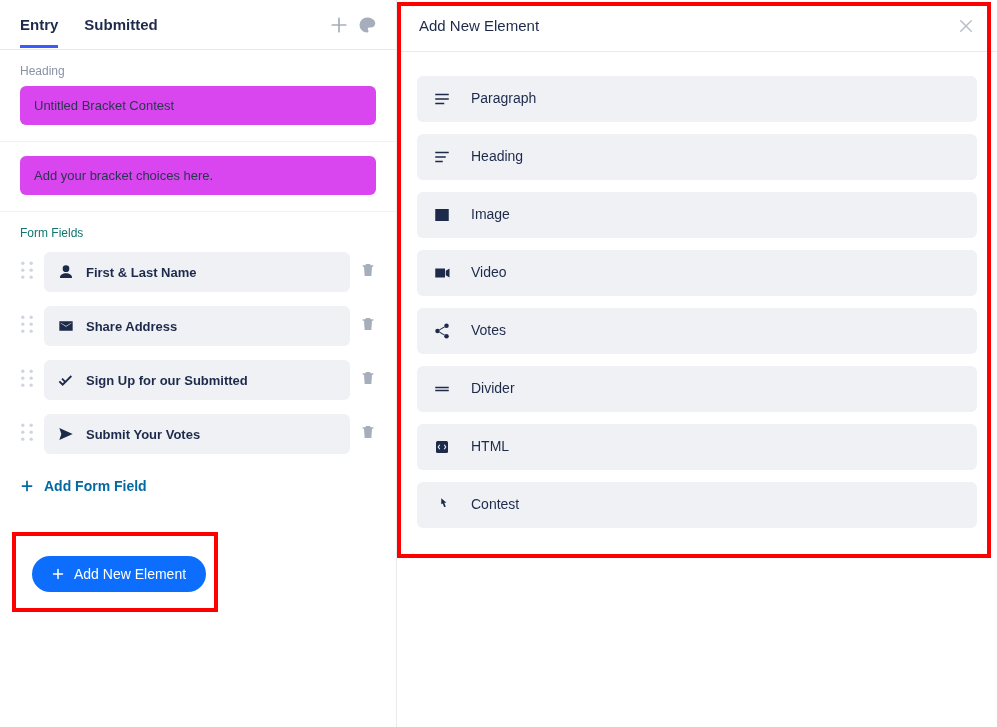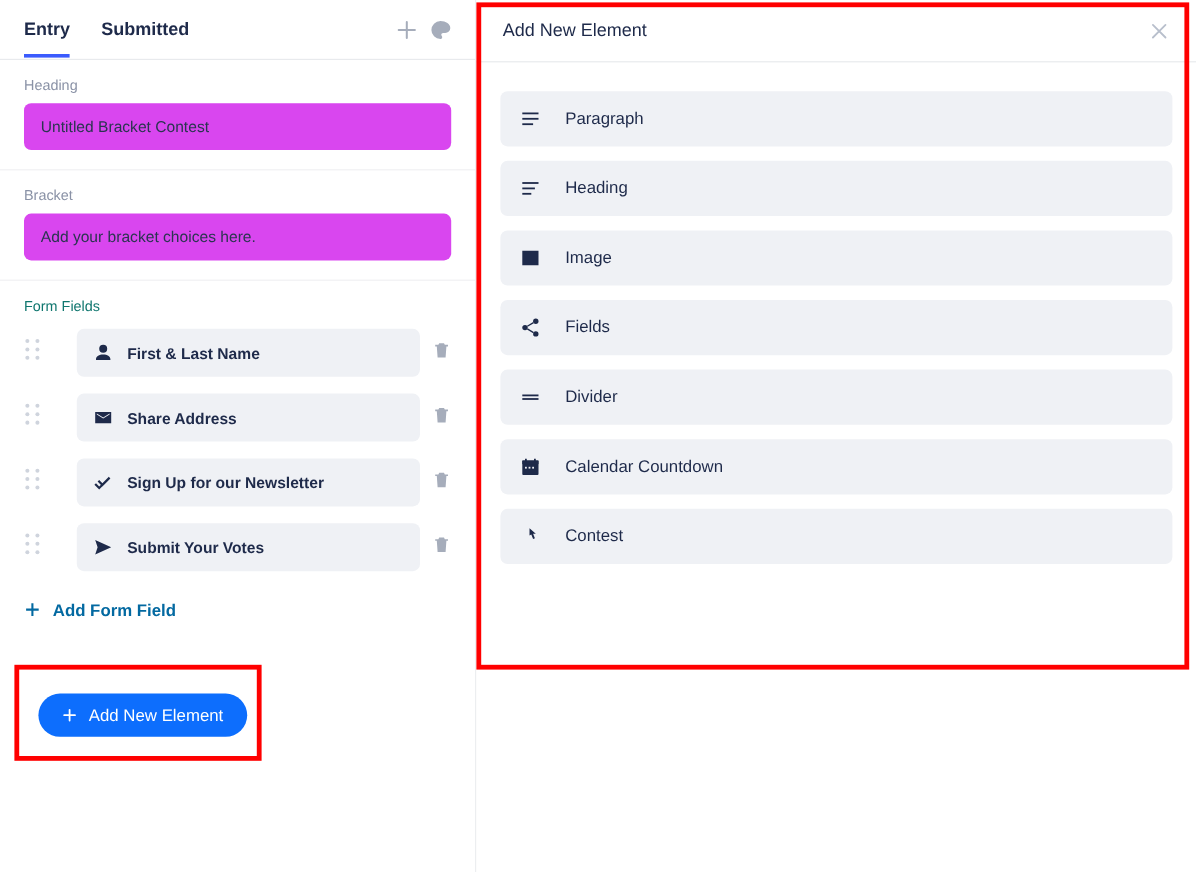--- a/index.html
+++ b/index.html
@@ -114,21 +114,20 @@
       background: #eff1f5;
       border-radius: 6px;
       padding: 12px 14px;
       display: flex;
       align-items: center;
       gap: 12px;
       font-size: 13px;
       font-weight: 600;
       color: #1e2a4a;
       cursor: pointer;
-      margin-left: 20px;
     }
     .ff-card .ff-icon {
       width: 16px;
       height: 16px;
       color: #1e2a4a;
       display: flex;
       align-items: center;
       justify-content: center;
     }
     .trash {
@@ -259,21 +258,20 @@
         </span>
       </div>
     </div>
 
     <div class="section">
       <div class="section-label">Heading</div>
       <input class="section-input" value="Untitled Bracket Contest" style="">
     </div>
 
     <div class="section">
-      <div class="section-label">Bracket</div>
       <input class="section-input" value="Add your bracket choices here." style="">
     </div>
 
     <div class="form-fields">
       <div class="ff-label">Form Fields</div>
 
       <div class="ff-row">
         <span class="drag-handle">
           <svg viewBox="0 0 10 16" fill="currentColor">
               <circle cx="2" cy="3" r="1.2"></circle>
@@ -335,21 +333,21 @@
               <circle cx="2" cy="13" r="1.2"></circle>
               <circle cx="8" cy="13" r="1.2"></circle>
             </svg>
         </span>
         <div class="ff-card">
           <span class="ff-icon">
             <svg viewBox="0 0 24 24" fill="currentColor">
                 <path d="M3 13l4 4L17 7l2 2-12 12-6-6 2-2zm4-4l4 4 8-8 2 2-10 10-6-6 2-2z"></path>
               </svg>
           </span>
-          <span>Sign Up for our Newsletter</span>
+          <span>Sign Up for our Submitted</span>
         </div>
         <span class="trash">
           <svg viewBox="0 0 24 24" fill="currentColor">
               <path d="M6 7h12l-1 14H7L6 7zm3-4h6l1 2h4v2H4V5h4l1-2z"></path>
             </svg>
         </span>
       </div>
 
       <div class="ff-row">
         <span class="drag-handle">
@@ -432,57 +430,61 @@
 
       <div class="element-item">
         <span class="el-icon">
           <svg viewBox="0 0 24 24" fill="currentColor">
               <path d="M3 4h18v16H3V4zm3 12l3-4 3 3 4-5 4 6H6z"></path>
             </svg>
         </span>
         <span class="el-label">Image</span>
       </div>
 
+      <div class="element-item">
+        <span class="el-icon">
+          <svg viewBox="0 0 24 24" fill="currentColor">
+              <path d="M3 6h13v12H3V6zm14 3l5-3v12l-5-3V9z"></path>
+            </svg>
+        </span>
+        <span class="el-label">Video</span>
+      </div>
 
       <div class="element-item">
         <span class="el-icon">
           <svg viewBox="0 0 24 24" fill="currentColor">
               <circle cx="18" cy="5" r="3"></circle>
               <circle cx="6" cy="12" r="3"></circle>
               <circle cx="18" cy="19" r="3"></circle>
               <path d="M8.6 10.5l6.8-4M8.6 13.5l6.8 4" stroke="currentColor" stroke-width="1.5"></path>
             </svg>
         </span>
-        <span class="el-label">Fields</span>
+        <span class="el-label">Votes</span>
       </div>
 
       <div class="element-item">
         <span class="el-icon">
           <svg viewBox="0 0 24 24" fill="currentColor">
               <rect x="3" y="9" width="18" height="2"></rect>
               <rect x="3" y="13" width="18" height="2"></rect>
             </svg>
         </span>
         <span class="el-label">Divider</span>
       </div>
 
-
-      <div class="element-item">
-        <span class="el-icon">
-          <svg viewBox="0 0 24 24" fill="currentColor">
-              <rect x="3" y="5" width="18" height="16" rx="1"></rect>
-              <rect x="3" y="5" width="18" height="4"></rect>
-              <path d="M7 3v4M17 3v4" stroke="currentColor" stroke-width="2"></path>
-              <rect x="6" y="12" width="2" height="2" fill="#eff1f5"></rect>
-              <rect x="10" y="12" width="2" height="2" fill="#eff1f5"></rect>
-              <rect x="14" y="12" width="2" height="2" fill="#eff1f5"></rect>
-            </svg>
-        </span>
-        <span class="el-label">Calendar Countdown</span>
-      </div>
+      <div class="element-item">
+        <span class="el-icon">
+          <svg viewBox="0 0 24 24" fill="currentColor">
+              <rect x="4" y="4" width="16" height="16" rx="2"></rect>
+              <path d="M9 9l-2 3 2 3m6-6l2 3-2 3" stroke="#eff1f5" stroke-width="1.5" fill="none"></path>
+            </svg>
+        </span>
+        <span class="el-label">HTML</span>
+      </div>
+
 
       <div class="element-item">
         <span class="el-icon">
           <svg viewBox="0 0 24 24" fill="currentColor">
               <path d="M11 3v8l2-1 2 5 2-1-2-5h3l-7-6z"></path>
             </svg>
         </span>
         <span class="el-label">Contest</span>
       </div>
 

